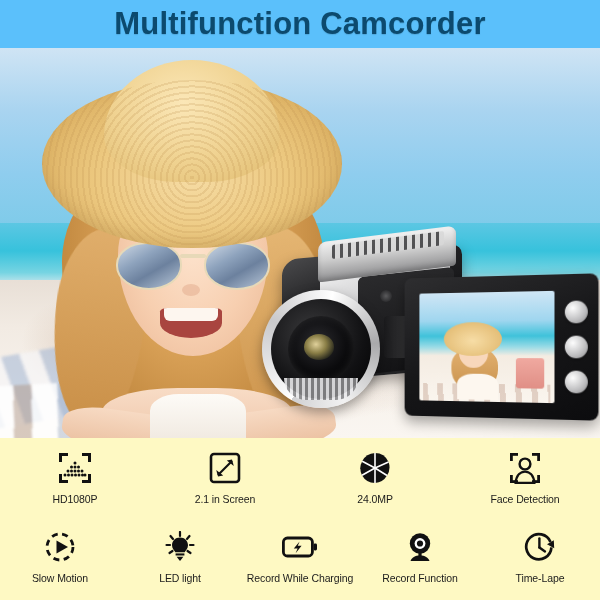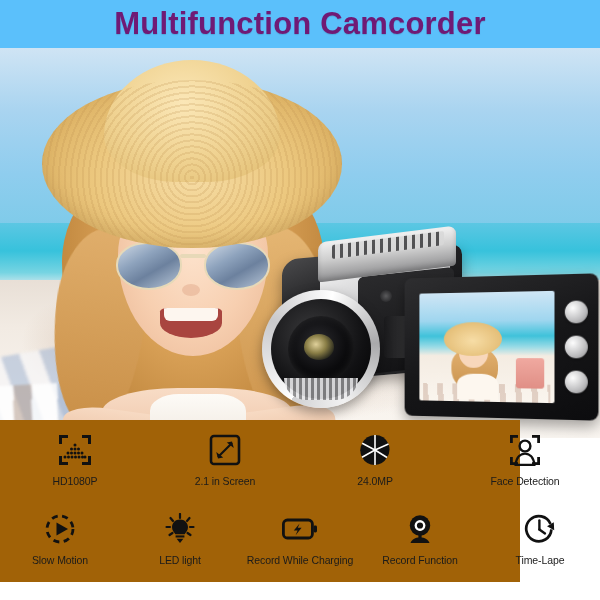--- a/index.html
+++ b/index.html
@@ -11,21 +11,21 @@
   #page{position:relative;width:600px;height:600px;overflow:hidden;background:#fff;}
 
   
   .banner{
     position:absolute;left:0;top:0;width:600px;height:48px;
     background:#5bc0fb;
     display:flex;align-items:center;justify-content:center;
     overflow:hidden;
   }
   .banner-title{
-    color:#701a75;
+    color:#0c4a6e;
     font-size:31px;
     font-weight:bold;
     letter-spacing:0.2px;
     line-height:48px;
     text-shadow:0 1px 1px rgba(0,0,0,.12);
     white-space:nowrap;
   }
 
   
   .hero{
@@ -171,21 +171,21 @@
   .lcd-sand-sh{position:absolute;left:4px;top:92px;width:130px;height:18px;
     background:repeating-linear-gradient(85deg,rgba(180,140,120,.35) 0 6px,rgba(255,255,255,0) 6px 16px);}
   .btn{position:absolute;right:10px;width:22px;height:22px;border-radius:50%;
     background:radial-gradient(circle at 35% 32%,#fdfdfd,#bdbdbf 60%,#89898b 100%);
     box-shadow:0 1px 2px rgba(0,0,0,.5);}
   .btn.b1{top:26px;} .btn.b2{top:60px;} .btn.b3{top:94px;}
   .hinge{position:absolute;left:122px;top:88px;width:24px;height:42px;
     background:linear-gradient(90deg,#1a1a1c,#343436);border-radius:4px;}
 
   
-  .features{position:absolute;left:0;top:420px;width:520px;height:162px;background:#a16207;}
+  .features{position:absolute;left:0;top:438px;width:600px;height:162px;background:#fef9c3;}
   .frow{display:flex;width:600px;}
   .fcell{flex:1 1 0;display:flex;flex-direction:column;align-items:center;justify-content:flex-start;}
   .frow.r1 .fcell{padding-top:10px;height:71px;}
   .frow.r2 .fcell{padding-top:8px;height:72px;text-align:center;}
   .ficon{width:40px;height:40px;position:relative;display:flex;align-items:center;justify-content:center;}
   .flabel{margin-top:5px;font-size:10.5px;color:#1b1b1b;white-space:nowrap;letter-spacing:-.1px;}
   .frow.r1 .flabel{font-size:10.5px;}
   svg{display:block;}
 </style>
 </head>

